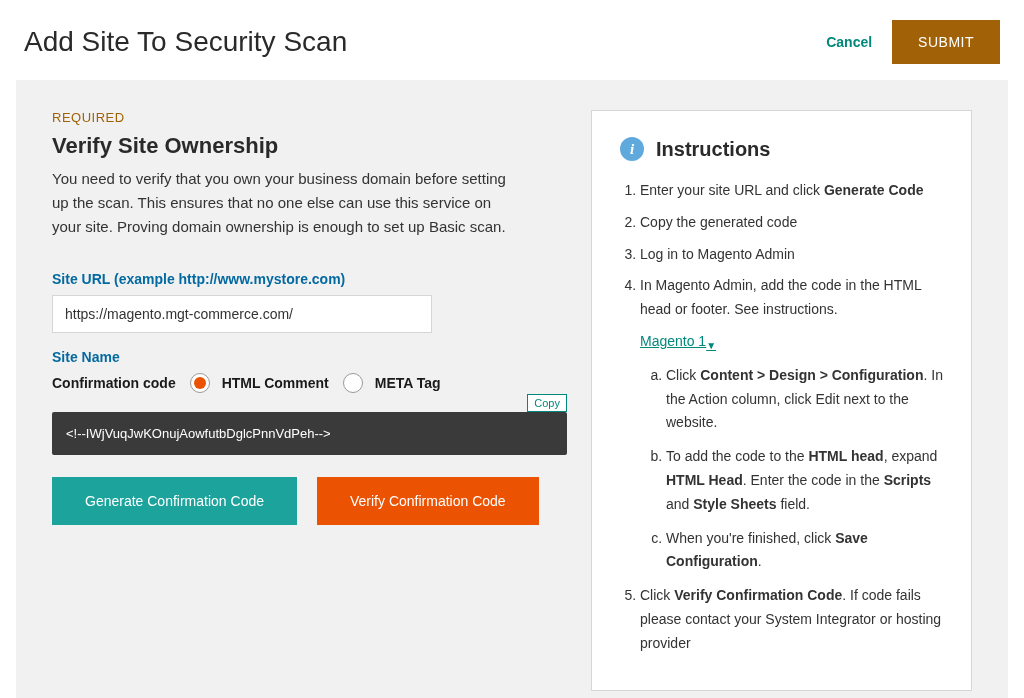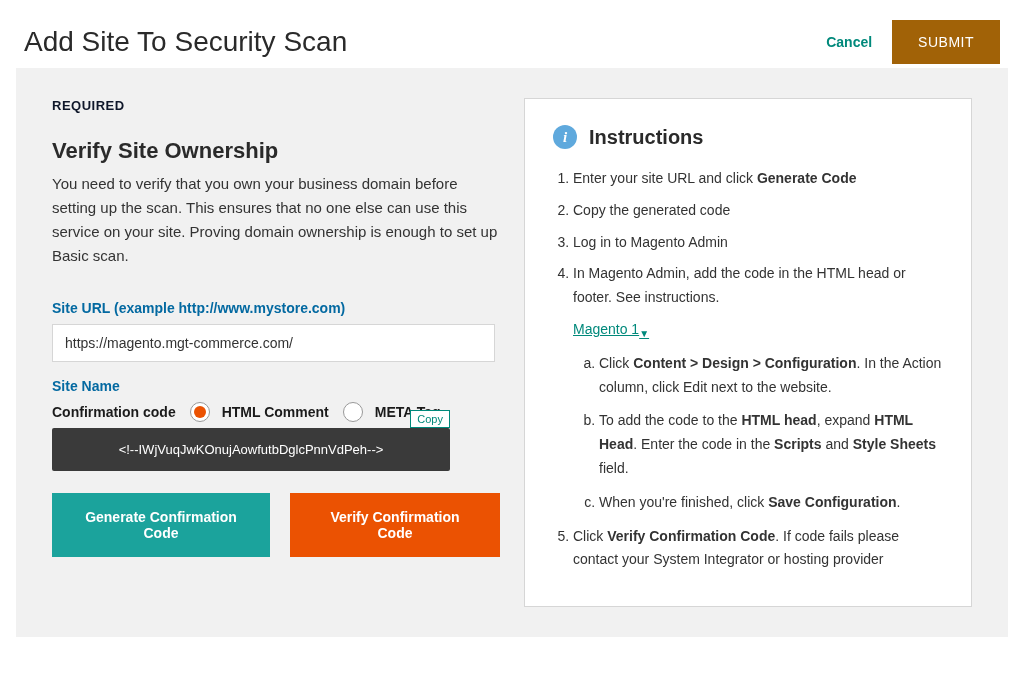--- a/index.html
+++ b/index.html
@@ -1,45 +1,45 @@
 <!DOCTYPE html>
 <html><head>
   <meta charset="utf-8">
   <style>
     * { box-sizing: border-box; margin: 0; padding: 0; }
     body { font-family: -apple-system, BlinkMacSystemFont, "Segoe UI", Helvetica, Arial, sans-serif; background: #fff; color: #333; }
-    .header { display: flex; justify-content: space-between; align-items: center; padding: 20px 24px 4px; }
+    .header { display: flex; justify-content: space-between; align-items: center; padding: 20px 24px 16px; }
     .page-title { font-size: 28px; font-weight: 400; color: #2a2a2a; }
     .header-actions { display: flex; align-items: center; gap: 20px; }
     .cancel-link { color: #00897b; font-weight: 600; font-size: 14px; text-decoration: none; cursor: pointer; }
     .submit-btn { background: #a16207; color: #fff; border: none; padding: 14px 26px; font-size: 14px; font-weight: 400; letter-spacing: 0.5px; cursor: pointer; }
 
     .content-area { background: #f1f1f1; padding: 30px 36px; margin: 0 16px; }
     .layout { display: flex; gap: 24px; }
     .left-col { flex: 1; }
     .right-col { flex: 1; }
 
-    .required-label { color: #0f172a; font-size: 13px; font-weight: 700; letter-spacing: 0.5px; margin-bottom: 25px; }
+    .required-label { color: #a16207; font-size: 13px; font-weight: 400; letter-spacing: 0.5px; margin-bottom: 8px; }
     .section-title { font-size: 22px; font-weight: 700; color: #2a2a2a; margin-bottom: 8px; }
     .intro-text { font-size: 15px; line-height: 1.6; color: #333; margin-bottom: 32px; max-width: 460px; }
 
     .form-label { font-size: 14px; font-weight: 700; color: #0369a1; margin-bottom: 8px; display: block; }
-    .text-input { width: 443px; max-width: 100%; padding: 10px 12px; border: 1px solid #d6d6d6; font-size: 14px; background: #fff; color: #333; margin-bottom: 16px; }
+    .text-input { width: 380px; max-width: 100%; padding: 10px 12px; border: 1px solid #d6d6d6; font-size: 14px; background: #fff; color: #333; margin-bottom: 16px; }
 
     .radio-row { display: flex; align-items: center; gap: 8px; }
     .radio-label { font-size: 14px; font-weight: 700; color: #1a1a1a; }
     .radio { width: 20px; height: 20px; border-radius: 50%; border: 1px solid #999; background: #fff; display: inline-flex; align-items: center; justify-content: center; margin-left: 6px; margin-right: 4px; cursor: pointer; }
     .radio.selected::after { content: ""; width: 12px; height: 12px; border-radius: 50%; background: #eb5202; display: block; }
 
-    .code-wrap { position: relative; width: 398px; max-width: 100%; margin-top: 6px; }
+    .code-wrap { position: relative; width: 515px; max-width: 100%; margin-top: 19px; }
     .copy-btn { position: absolute; top: -18px; right: 0; background: #fff; border: 1px solid #00897b; color: #00897b; font-size: 11px; padding: 2px 6px; cursor: pointer; }
-    .code-box { background: #3a3a3a; color: #fff; font-family: Arial, sans-serif; font-size: 13px; padding: 14px 14px; border-radius: 2px; word-break: break-all; text-align: center; }
+    .code-box { background: #3a3a3a; color: #fff; font-family: Arial, sans-serif; font-size: 13px; padding: 14px 14px; border-radius: 2px; word-break: break-all; }
 
     .button-row { display: flex; gap: 20px; margin-top: 22px; }
-    .btn { border: none; padding: 16px 33px; font-size: 14px; font-weight: 700; color: #fff; cursor: pointer; min-width: 210px; text-align: center; }
+    .btn { border: none; padding: 16px 33px; font-size: 14px; font-weight: 400; color: #fff; cursor: pointer; min-width: 210px; text-align: center; }
     .btn-teal { background: #1ba39c; }
     .btn-orange { background: #eb5202; }
 
     .instructions-box { background: #fff; border: 1px solid #d6d6d6; padding: 26px 28px; }
     .instructions-header { display: flex; align-items: center; gap: 12px; margin-bottom: 18px; }
     .info-icon { width: 24px; height: 24px; border-radius: 50%; background: #5fa9dd; color: #fff; font-weight: 700; font-size: 15px; display: flex; align-items: center; justify-content: center; font-family: Georgia, serif; font-style: italic; }
     .instructions-title { font-size: 20px; font-weight: 700; color: #2a2a2a; }
     .inst-list { list-style: decimal; padding-left: 20px; font-size: 14px; line-height: 1.7; color: #333; }
     .inst-list > li { margin-bottom: 8px; }
     .inst-sublinks { margin: 8px 0 8px 0; }

